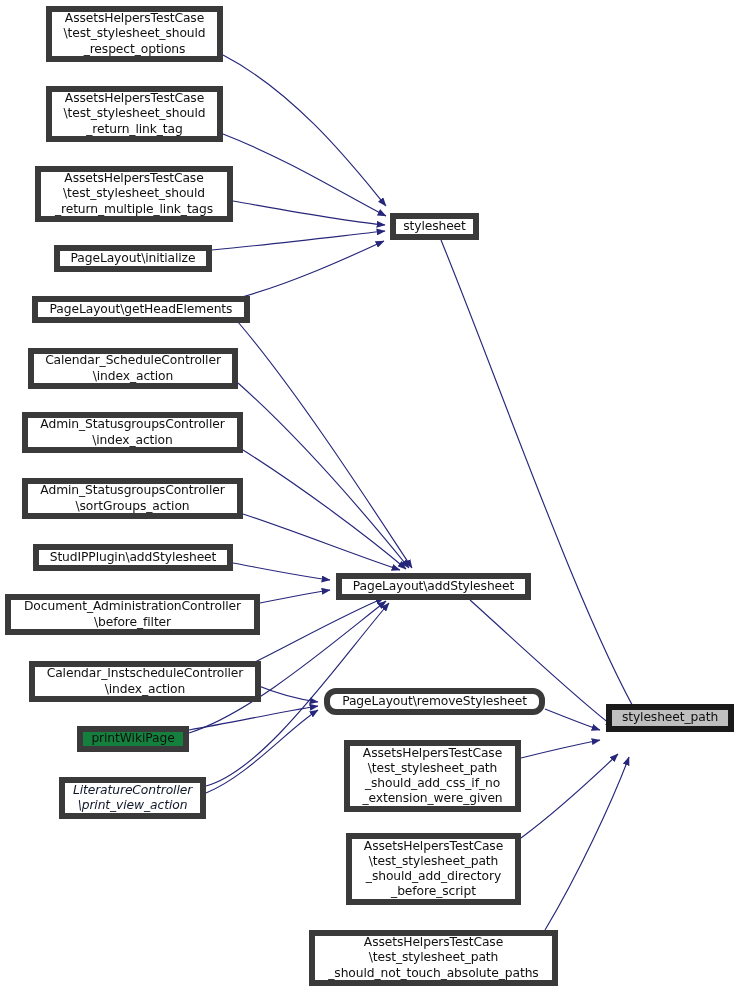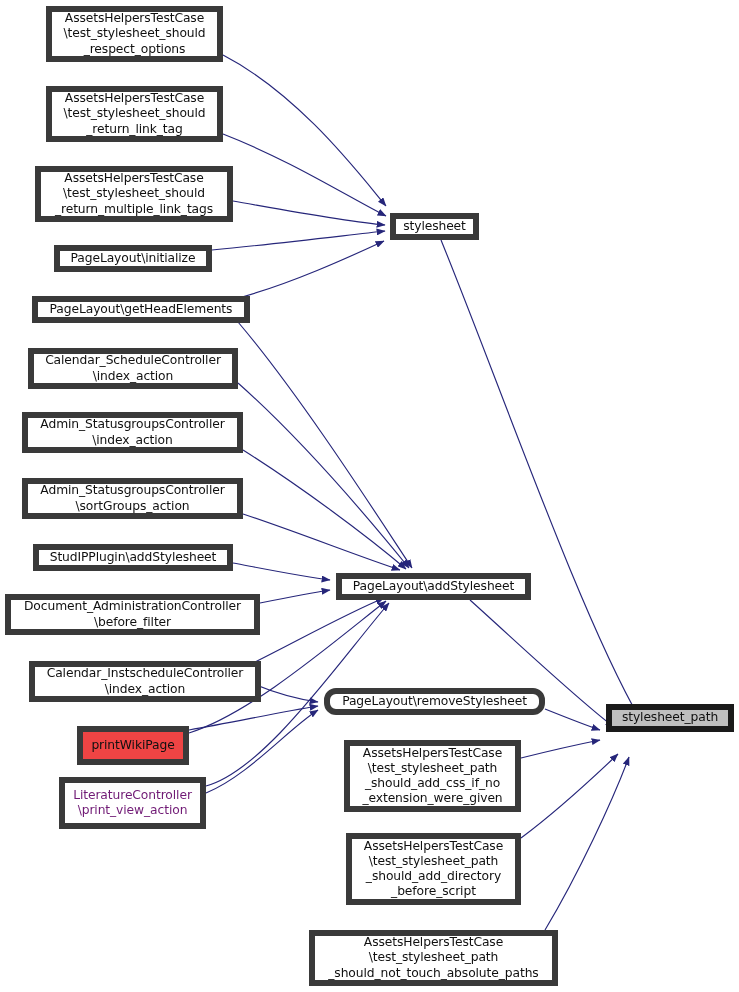--- a/index.html
+++ b/index.html
@@ -101,22 +101,22 @@
 \index_action</div>
       <div class="node" style="left: 22px; top: 412px; width: 221px; height: 41px; border-color: rgb(58, 58, 58); background: rgb(255, 255, 255); color: rgb(16, 16, 16);">Admin_StatusgroupsController
 \index_action</div>
       <div class="node" style="left: 22px; top: 478px; width: 221px; height: 41px; border-color: rgb(58, 58, 58); background: rgb(255, 255, 255); color: rgb(16, 16, 16);">Admin_StatusgroupsController
 \sortGroups_action</div>
       <div class="node" style="left: 33px; top: 544px; width: 200px; height: 27px; border-color: rgb(58, 58, 58); background: rgb(255, 255, 255); color: rgb(16, 16, 16);">StudIPPlugin\addStylesheet</div>
       <div class="node" style="left: 5px; top: 594px; width: 255px; height: 41px; border-color: rgb(58, 58, 58); background: rgb(255, 255, 255); color: rgb(16, 16, 16);">Document_AdministrationController
 \before_filter</div>
       <div class="node" style="left: 17px; top: 661px; width: 232px; height: 41px; border-color: rgb(58, 58, 58); background: rgb(255, 255, 255); color: rgb(16, 16, 16); margin-left: 12px;">Calendar_InstscheduleController
 \index_action</div>
-      <div class="node" style="left: 77px; top: 726px; width: 112px; height: 39px; border-color: rgb(58, 58, 58); background: #ef4444; color: rgb(16, 16, 16);">printWikiPage</div>
-      <div class="node" style="left: 59px; top: 777px; width: 147px; height: 52px; border-color: rgb(58, 58, 58); background: rgb(255, 255, 255); color: #701a75;">LiteratureController
+      <div class="node" style="left: 77px; top: 726px; width: 112px; height: 26px; border-color: rgb(58, 58, 58); background: #15803d; color: rgb(16, 16, 16);">printWikiPage</div>
+      <div class="node" style="left: 59px; top: 777px; width: 147px; height: 42px; border-color: rgb(58, 58, 58); background: rgb(255, 255, 255); color: #0f172a; font-style: italic;">LiteratureController
 \print_view_action</div>
       <div class="node" style="left: 390px; top: 213px; width: 89px; height: 27px; border-color: rgb(58, 58, 58); background: rgb(255, 255, 255); color: rgb(16, 16, 16);">stylesheet</div>
       <div class="node" style="left: 336px; top: 573px; width: 195px; height: 27px; border-color: rgb(58, 58, 58); background: rgb(255, 255, 255); color: rgb(16, 16, 16);">PageLayout\addStylesheet</div>
       <div class="node" style="left: 324px; top: 688px; width: 221px; height: 27px; border-color: rgb(58, 58, 58); background: rgb(255, 255, 255); color: rgb(16, 16, 16); border-radius: 12px;">PageLayout\removeStylesheet</div>
       <div class="node" style="left: 344px; top: 740px; width: 177px; height: 72px; border-color: rgb(58, 58, 58); background: rgb(255, 255, 255); color: rgb(16, 16, 16);">AssetsHelpersTestCase
 \test_stylesheet_path
 _should_add_css_if_no
 _extension_were_given</div>
       <div class="node" style="left: 346px; top: 833px; width: 175px; height: 72px; border-color: rgb(58, 58, 58); background: rgb(255, 255, 255); color: rgb(16, 16, 16);">AssetsHelpersTestCase
 \test_stylesheet_path

